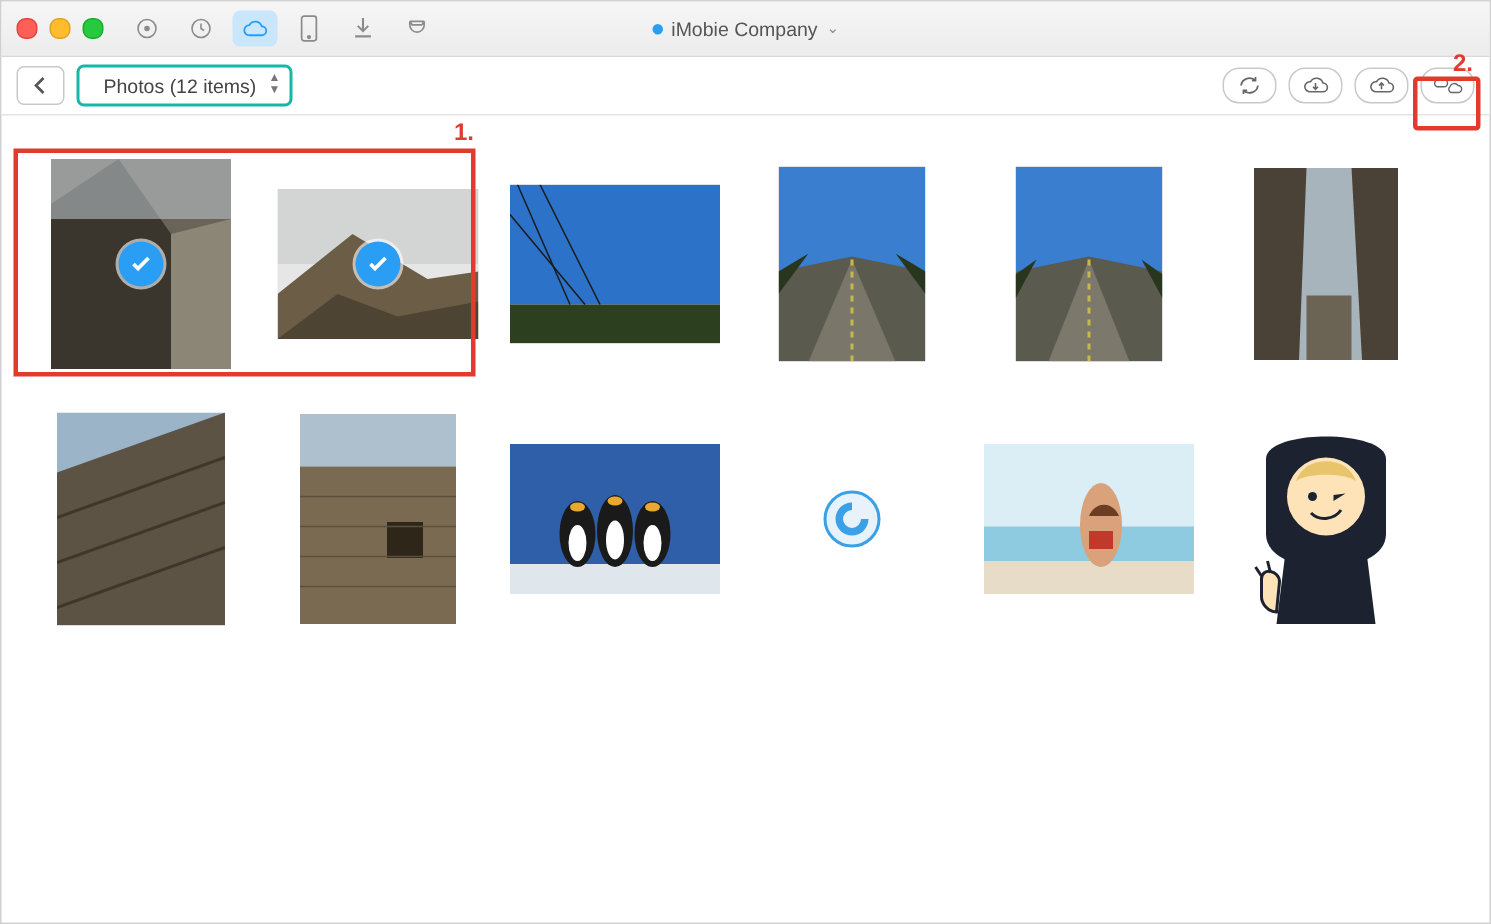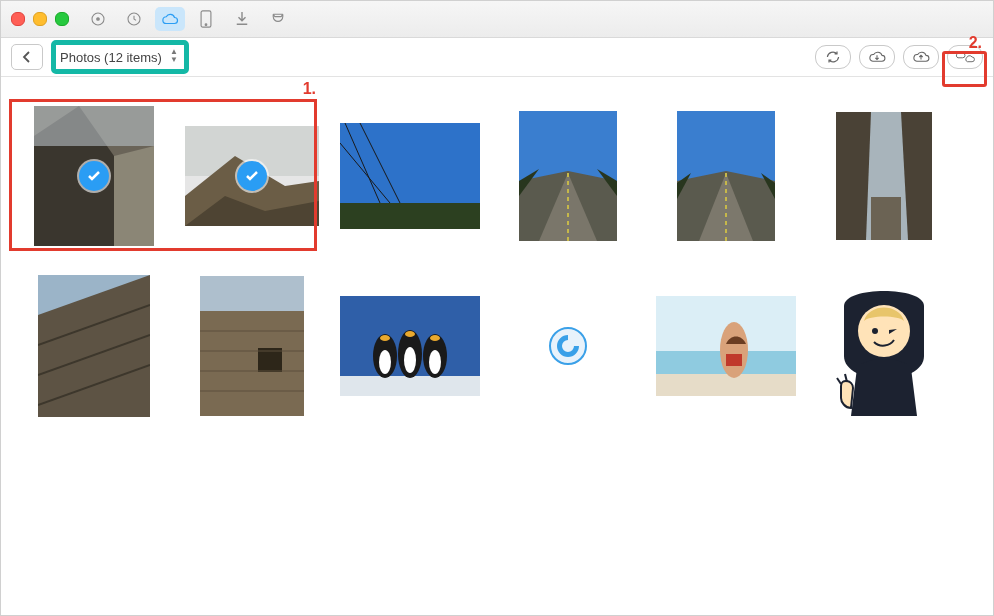--- a/index.html
+++ b/index.html
@@ -11,21 +11,21 @@
   .tl.yellow{background:#ffbd2e;border:1px solid #dea123}
   .tl.green{background:#27c93f;border:1px solid #1aab29}
   .title-icons{display:flex;gap:6px;margin-left:14px}
   .ticon{width:30px;height:24px;border-radius:5px;display:flex;align-items:center;justify-content:center;color:#8b8b8b}
   .ticon.active{background:#cae6fb;color:#2a9df4}
   .title-center{position:absolute;left:0;right:0;text-align:center;font-size:13px;color:#555;pointer-events:none;display:flex;align-items:center;justify-content:center;gap:6px}
   .blue-dot{width:7px;height:7px;border-radius:4px;background:#2a9df4;display:inline-block}
   .chev{font-size:10px;color:#888}
   .toolbar2{height:38px;background:#fff;border-bottom:1px solid #e3e3e3;display:flex;align-items:center;padding:0 10px;position:relative}
   .back-btn{width:30px;height:24px;border:1px solid #c9c9c9;border-radius:5px;display:flex;align-items:center;justify-content:center;color:#555;background:#fff}
-  .selector{height:24px;border:5px solid #14b8a6;border-radius:5px;margin-left:8px;padding:0 22px 0 4px;display:flex;align-items:center;font-size:13px;color:#444;position:relative;background:#fff}
+  .selector{height:24px;border:2px solid #14b8a6;border-radius:5px;margin-left:8px;padding:0 22px 0 16px;display:flex;align-items:center;font-size:13px;color:#444;position:relative;background:#fff}
   .selector .updown{position:absolute;right:6px;top:3px;font-size:8px;line-height:8px;color:#777;display:flex;flex-direction:column}
   .right-actions{position:absolute;right:10px;display:flex;gap:8px;align-items:center}
   .pillbtn{width:34px;height:22px;border:1px solid #c9c9c9;border-radius:11px;display:flex;align-items:center;justify-content:center;color:#666;background:#fff}
   .pillbtn svg{display:block}
   .callout-1{position:absolute;left:8px;top:98px;width:302px;height:146px;border:3px solid #e23b2e;z-index:5;pointer-events:none}
   .callout-1 .num{position:absolute;top:-22px;right:-2px;color:#e23b2e;font-weight:bold;font-size:16px}
   .callout-2{position:absolute;right:6px;top:50px;width:39px;height:30px;border:3px solid #e23b2e;z-index:5;pointer-events:none;border-radius:3px}
   .callout-2 .num{position:absolute;top:-20px;right:2px;color:#e23b2e;font-weight:bold;font-size:16px}
   .grid{position:relative;padding:24px 22px;display:grid;grid-template-columns:repeat(6,142px);grid-auto-rows:150px;column-gap:16px;row-gap:20px}
   .cell{display:flex;align-items:center;justify-content:center;position:relative}
@@ -84,20 +84,25 @@
         <svg width="14" height="16" viewBox="0 0 16 18" fill="none" stroke="currentColor" stroke-width="1.6">
             <path d="M8 1v10M4 7l4 4 4-4M2 15h12"></path>
           </svg>
       </div>
       <div class="ticon">
         <svg width="16" height="16" viewBox="0 0 20 20" fill="none" stroke="currentColor" stroke-width="1.4">
             <path d="M4 4l2 3h8l2-3M4 4v3a6 6 0 0 0 12 0V4M4 4h12"></path>
           </svg>
       </div>
     </div>
+    <div class="title-center">
+      <span class="blue-dot"></span>
+      <span>iMobie Company</span>
+      <span class="chev">⌄</span>
+    </div>
   </div>
 
   <div class="toolbar2">
     <div class="back-btn">
       <svg width="10" height="12" viewBox="0 0 10 12" fill="none" stroke="#555" stroke-width="1.8">
           <path d="M7 1L2 6l5 5"></path>
         </svg>
     </div>
     <div class="selector">
       <span>Photos (12 items)</span>

